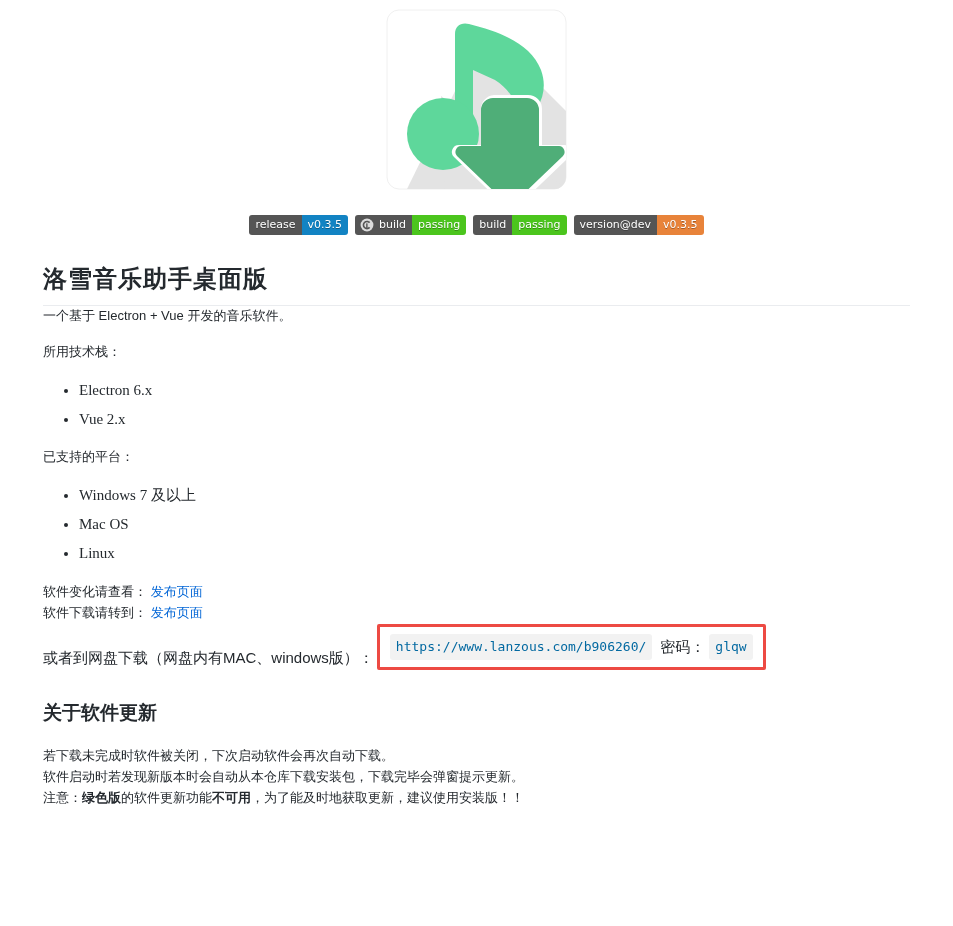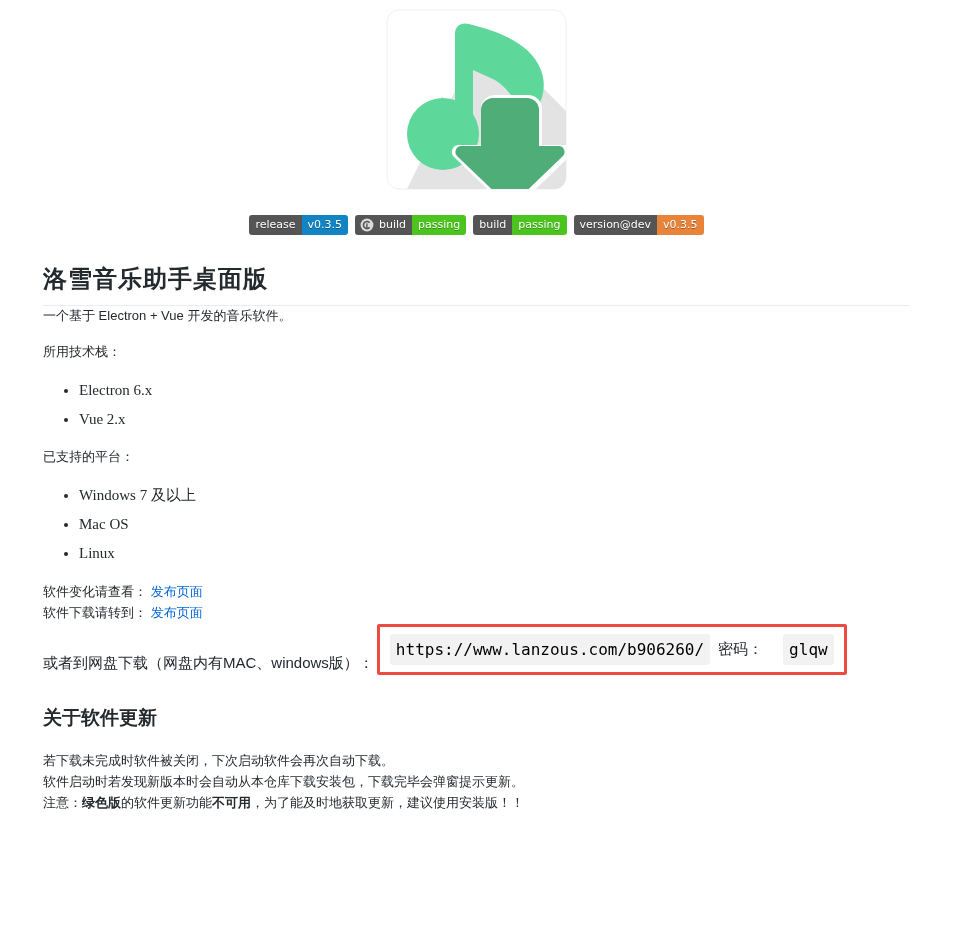--- a/index.html
+++ b/index.html
@@ -130,25 +130,25 @@
     border-radius: 2px;
     padding: 7px 10px;
     margin-left: 3px;
     background: #ffffff;
   }
   code.inline {
     background: #f2f2f2;
     border-radius: 3px;
     padding: 3px 6px;
     font-family: "DejaVu Sans Mono", "Liberation Mono", monospace;
-    font-size: 16px;
-    color: #000000;
+    font-size: 13px;
+    color: #0369a1;
   }
   .pw-label {
-    margin: 0 20px 0 8px;
+    margin: 0 4px 0 8px;
     font-size: 15px;
   }
   b.strong { font-weight: bold; }
 </style>
 </head>
 <body>
 
 <div class="page">
 
   <div class="logo-wrap">

